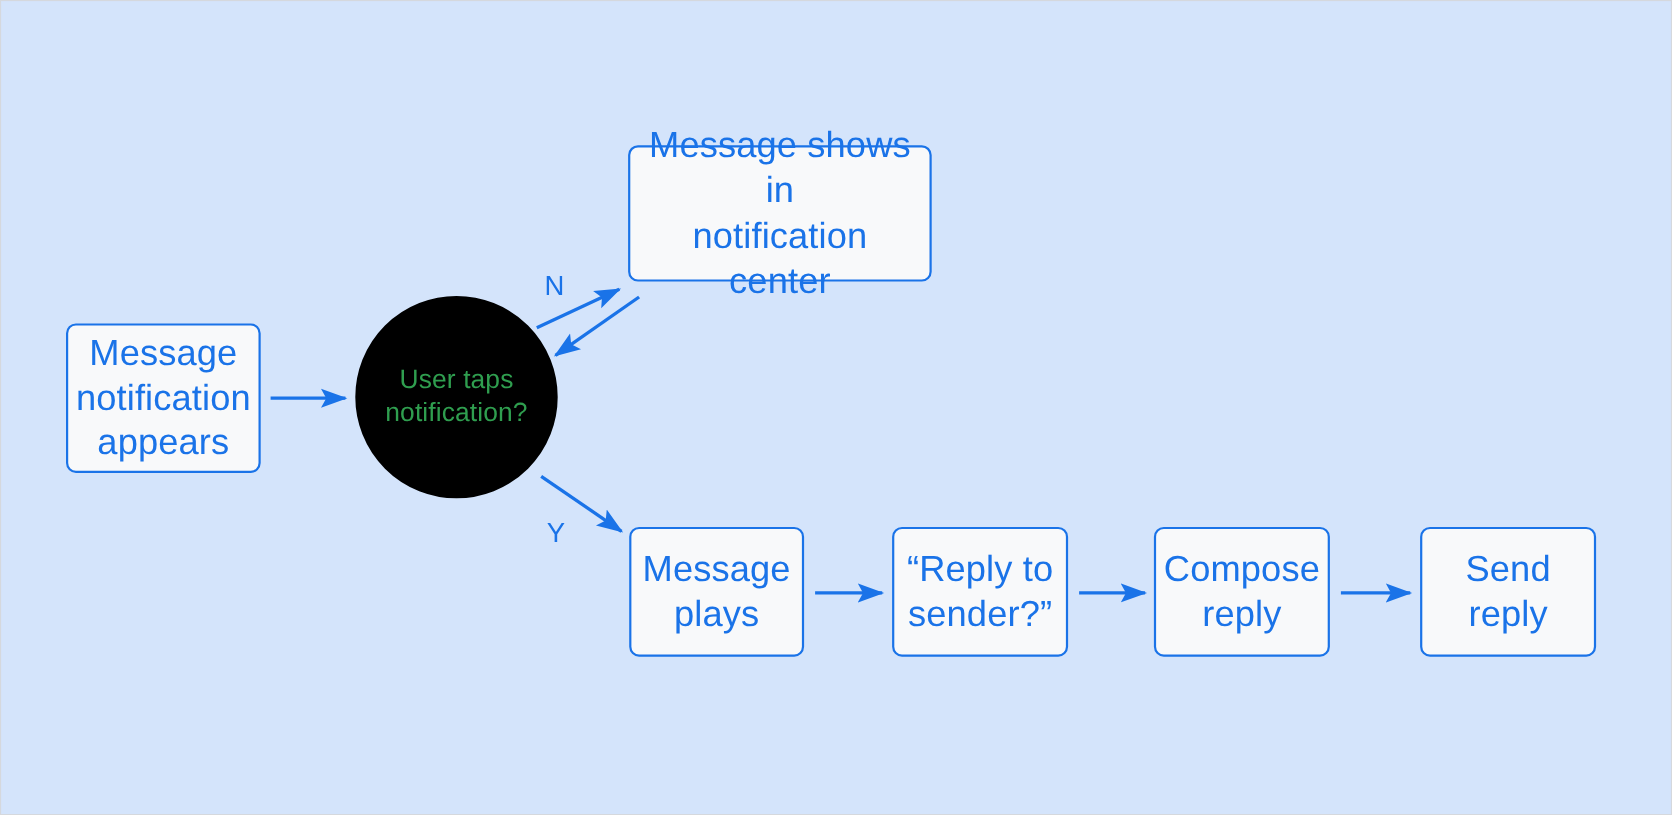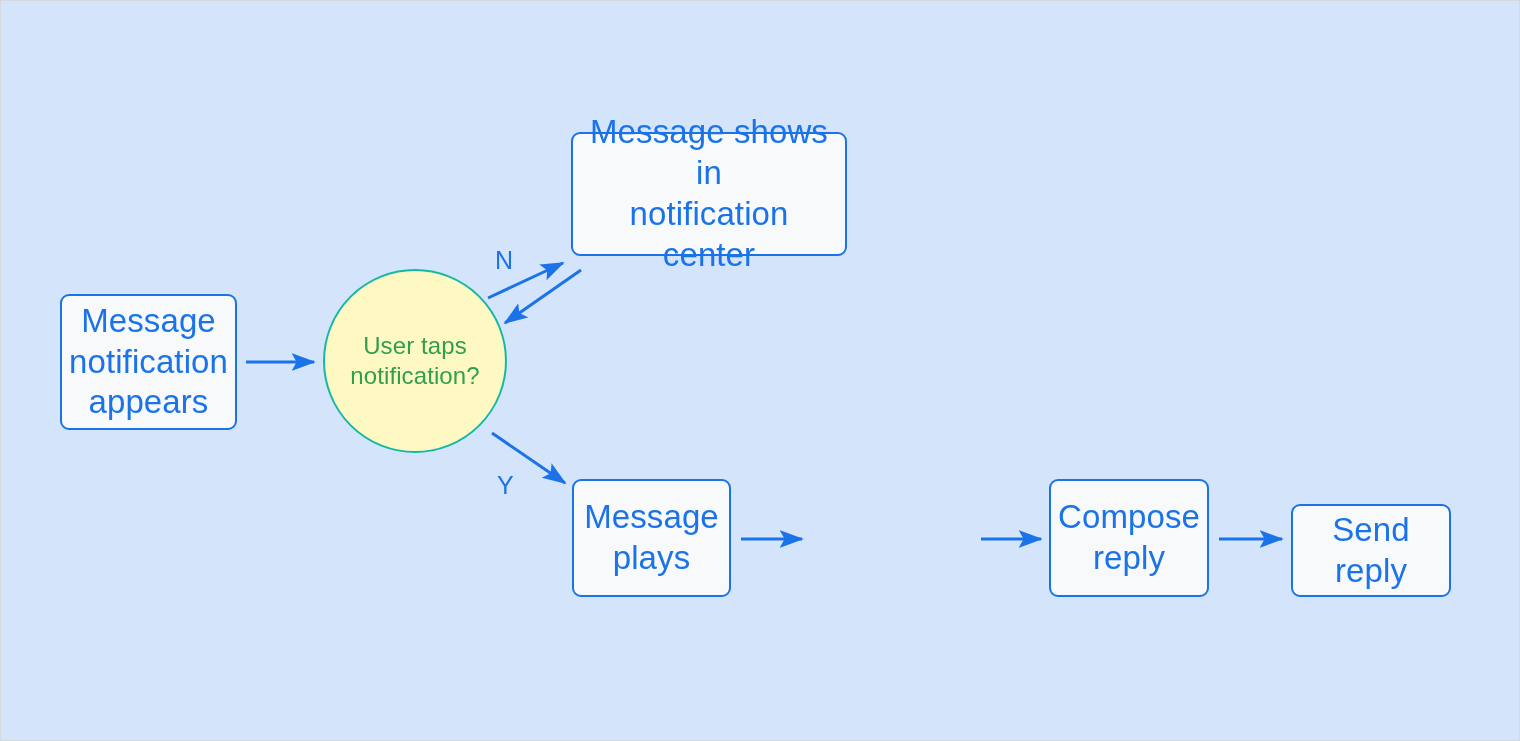--- a/index.html
+++ b/index.html
@@ -29,22 +29,22 @@
     border-radius: 9px;
     color: #1a73e8;
     font-size: 33px;
     line-height: 1.24;
     letter-spacing: 0.1px;
     white-space: pre-line;
     padding: 2px 6px;
   }
   .node.decision {
     border-radius: 50%;
-    background: #fef9c3;
-    border: 2px solid #14b8a6;
+    background: #000000;
+    border: 2px solid #000000;
     color: #2f9e4f;
     font-size: 24px;
   }
   .edge-label {
     position: absolute;
     color: #1a73e8;
     font-size: 25px;
     line-height: 1;
     user-select: none;
   }
@@ -91,24 +91,26 @@
 
   <div class="node decision" style="left:322px; top:268px; width:184px; height:184px;">User taps
 notification?</div>
 
   <div class="node" style="left:570px; top:131px; width:276px; height:124px;">Message shows in
 notification center</div>
 
   <div class="node" style="left:571px; top:478px; width:159px; height:118px;">Message
 plays</div>
 
+  <div class="node" style="left:810px; top:478px; width:160px; height:118px;">“Reply to
+sender?”</div>
 
   <div class="node" style="left:1048px; top:478px; width:160px; height:118px;">Compose
 reply</div>
 
-  <div class="node" style="left:1290px; top:478px; width:160px; height:93px;margin-top:25px;">Send
+  <div class="node" style="left:1290px; top:478px; width:160px; height:118px;">Send
 reply</div>
 
   <div class="edge-label" style="left:494px; top:247px;">N</div>
 
   <div class="edge-label" style="left:496px; top:472px;">Y</div>
 
 </div>
 
 </body></html>

